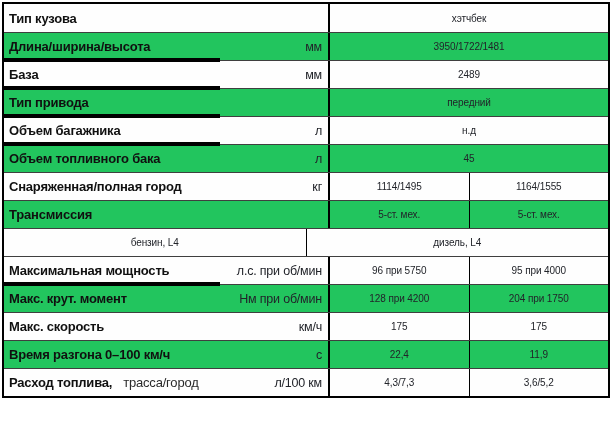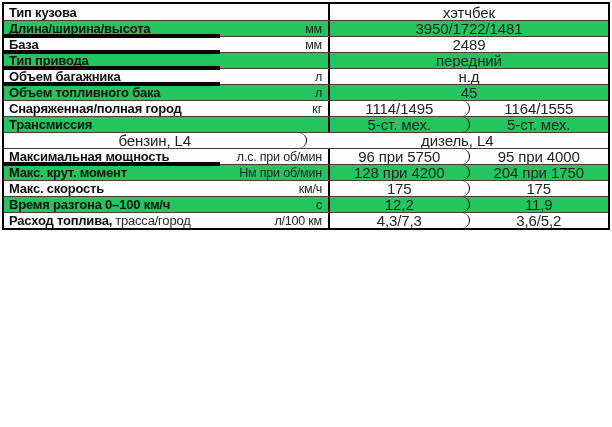--- a/index.html
+++ b/index.html
@@ -6,47 +6,47 @@
   body{
     width:612px;height:427px;background:#ffffff;position:relative;
     font-family:"Liberation Sans", sans-serif;
     -webkit-font-smoothing:antialiased;
   }
   .spec-table{
     position:absolute;left:2px;top:2px;width:604px;
     border:2px solid #000;background:#fff;
   }
   .row{
-    display:flex;height:16px;position:relative;
+    display:flex;height:28px;position:relative;
     border-top:1px solid #3f3f3f;box-sizing:border-box;
     background:#fefefe;
   }
   .row:first-child{border-top:none;}
   .row.gray{background:#22c55e;}
   .cell{box-sizing:border-box;display:flex;align-items:center;overflow:hidden;}
   .lab{
     width:326px;flex:0 0 326px;
     justify-content:space-between;
     padding:0 6px 0 5px;
     border-right:2px solid #000;
   }
   .lbl{
     font-weight:bold;font-size:13px;color:#101010;letter-spacing:-0.2px;
     white-space:nowrap;
   }
-  .lbl-light{font-weight:normal;color:#2a2a2a;margin-left:3px;}
+  .lbl-light{font-weight:normal;color:#2a2a2a;margin-left:11px;}
   .unit{
     font-size:12.5px;color:#22242a;letter-spacing:-0.2px;white-space:nowrap;
     padding-left:4px;
   }
   .val{
     flex:1 1 0;justify-content:center;
-    font-size:15px;color:#22242a;letter-spacing:-0.1px;white-space:nowrap;
+    font-size:10px;color:#22242a;letter-spacing:-0.1px;white-space:nowrap;
   }
-  .v1{border-right:1.5px solid #000;border-radius:11px;}
+  .v1{border-right:1.5px solid #000;}
   
   .thick::after{
     content:"";position:absolute;left:-2px;bottom:-2px;
     width:218px;height:4px;background:#000;z-index:3;
   }
 </style>
 </head>
 <body>
 
 <div class="spec-table">
@@ -148,21 +148,21 @@
     </div>
     <div class="cell val v1">175</div>
     <div class="cell val">175</div>
   </div>
 
   <div class="row gray">
     <div class="cell lab">
       <span class="lbl">Время разгона 0–100 км/ч</span>
       <span class="unit">с</span>
     </div>
-    <div class="cell val v1">12,2</div>
+    <div class="cell val v1">22,4</div>
     <div class="cell val">11,9</div>
   </div>
 
   <div class="row">
     <div class="cell lab">
       <span class="lbl"><span>Расход топлива,</span><span class="lbl-light">трасса/город</span></span>
       <span class="unit">л/100 км</span>
     </div>
     <div class="cell val v1">4,3/7,3</div>
     <div class="cell val">3,6/5,2</div>

